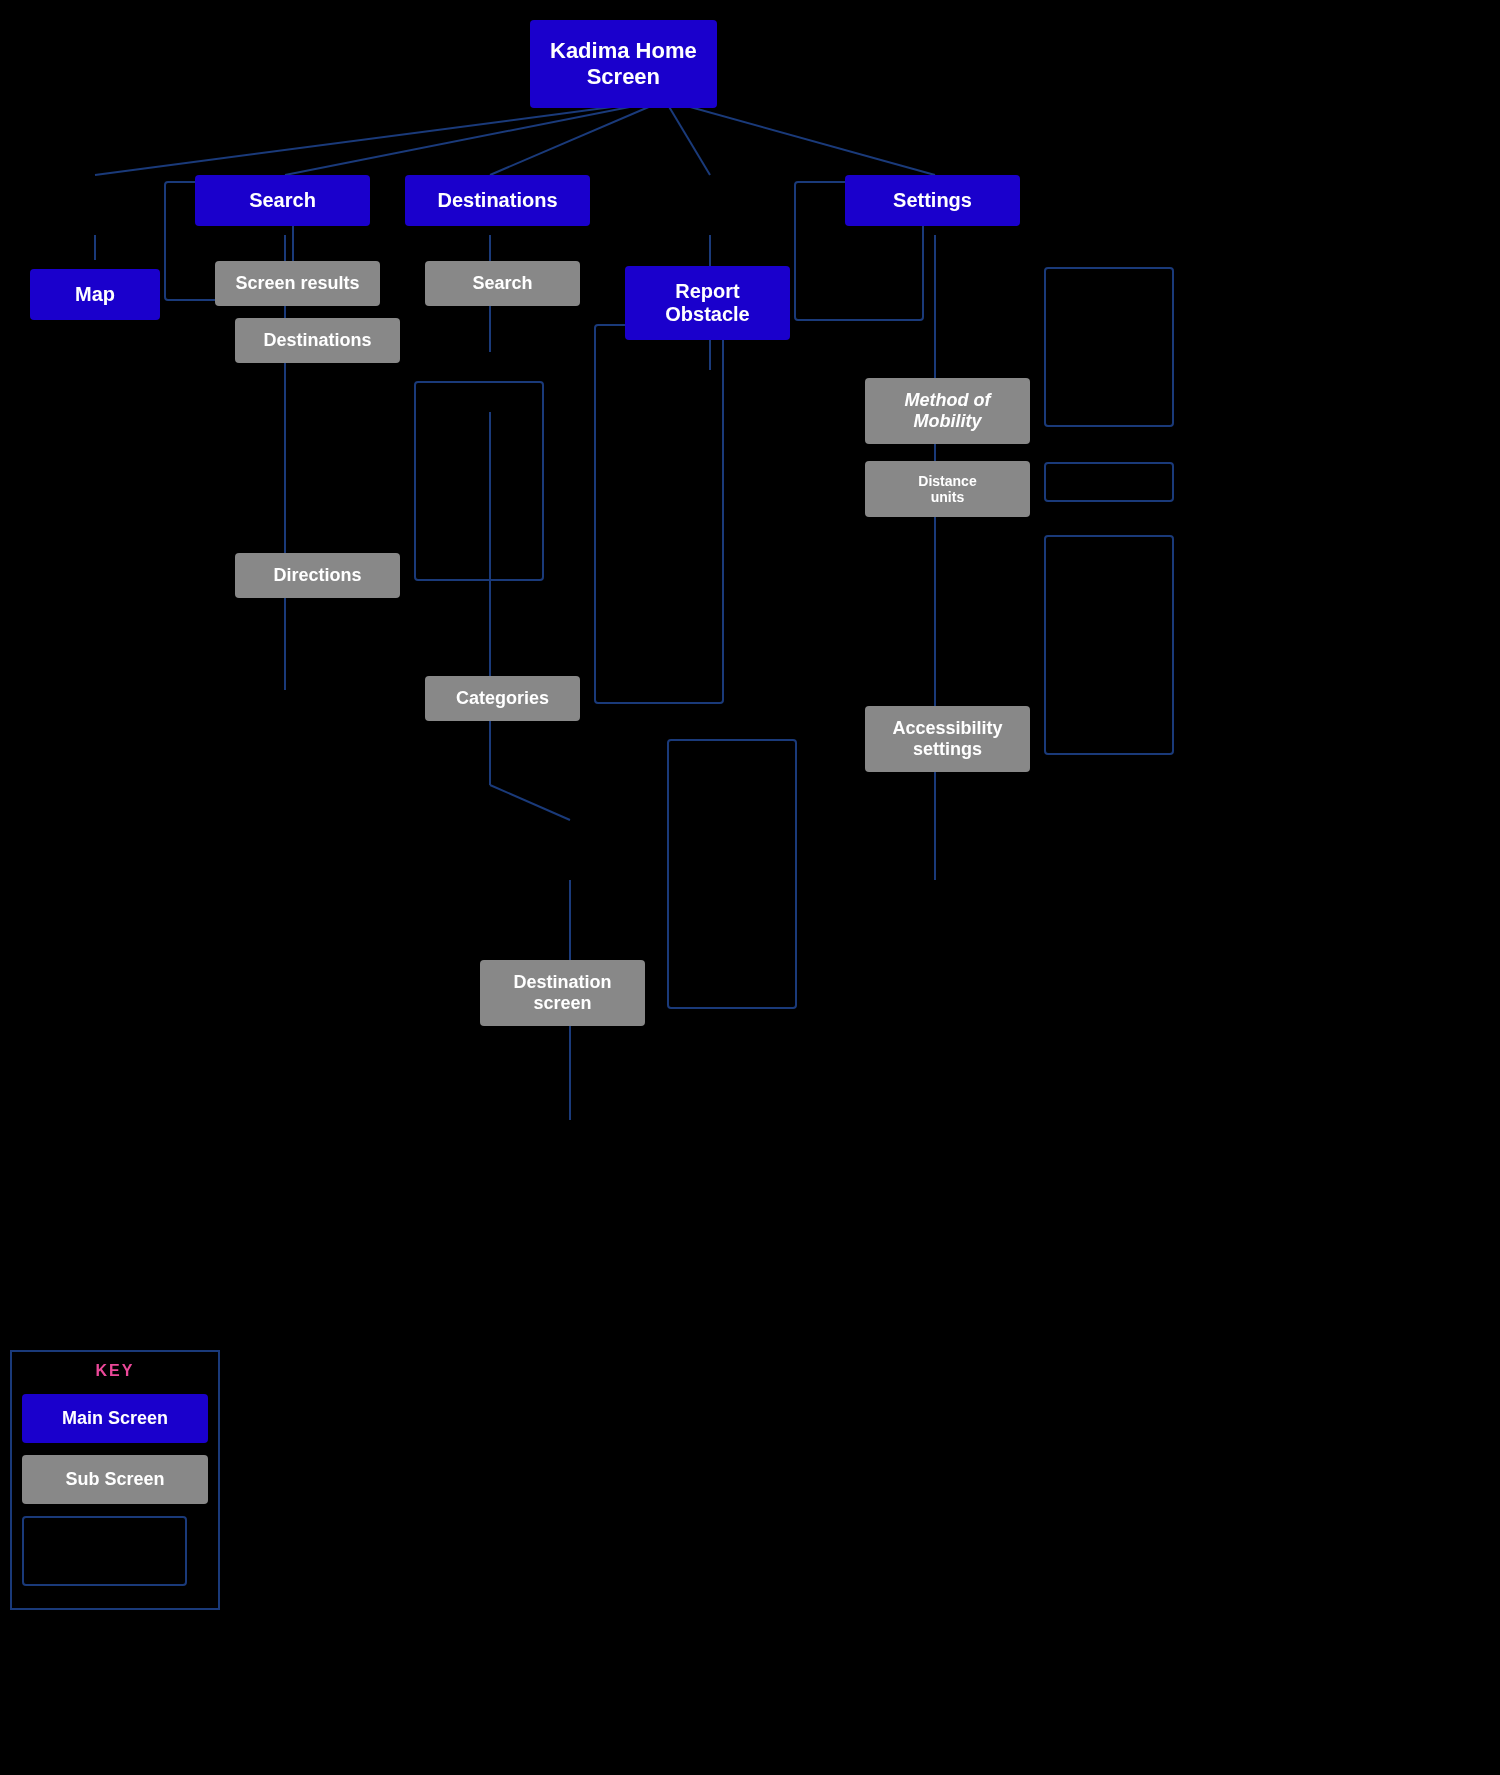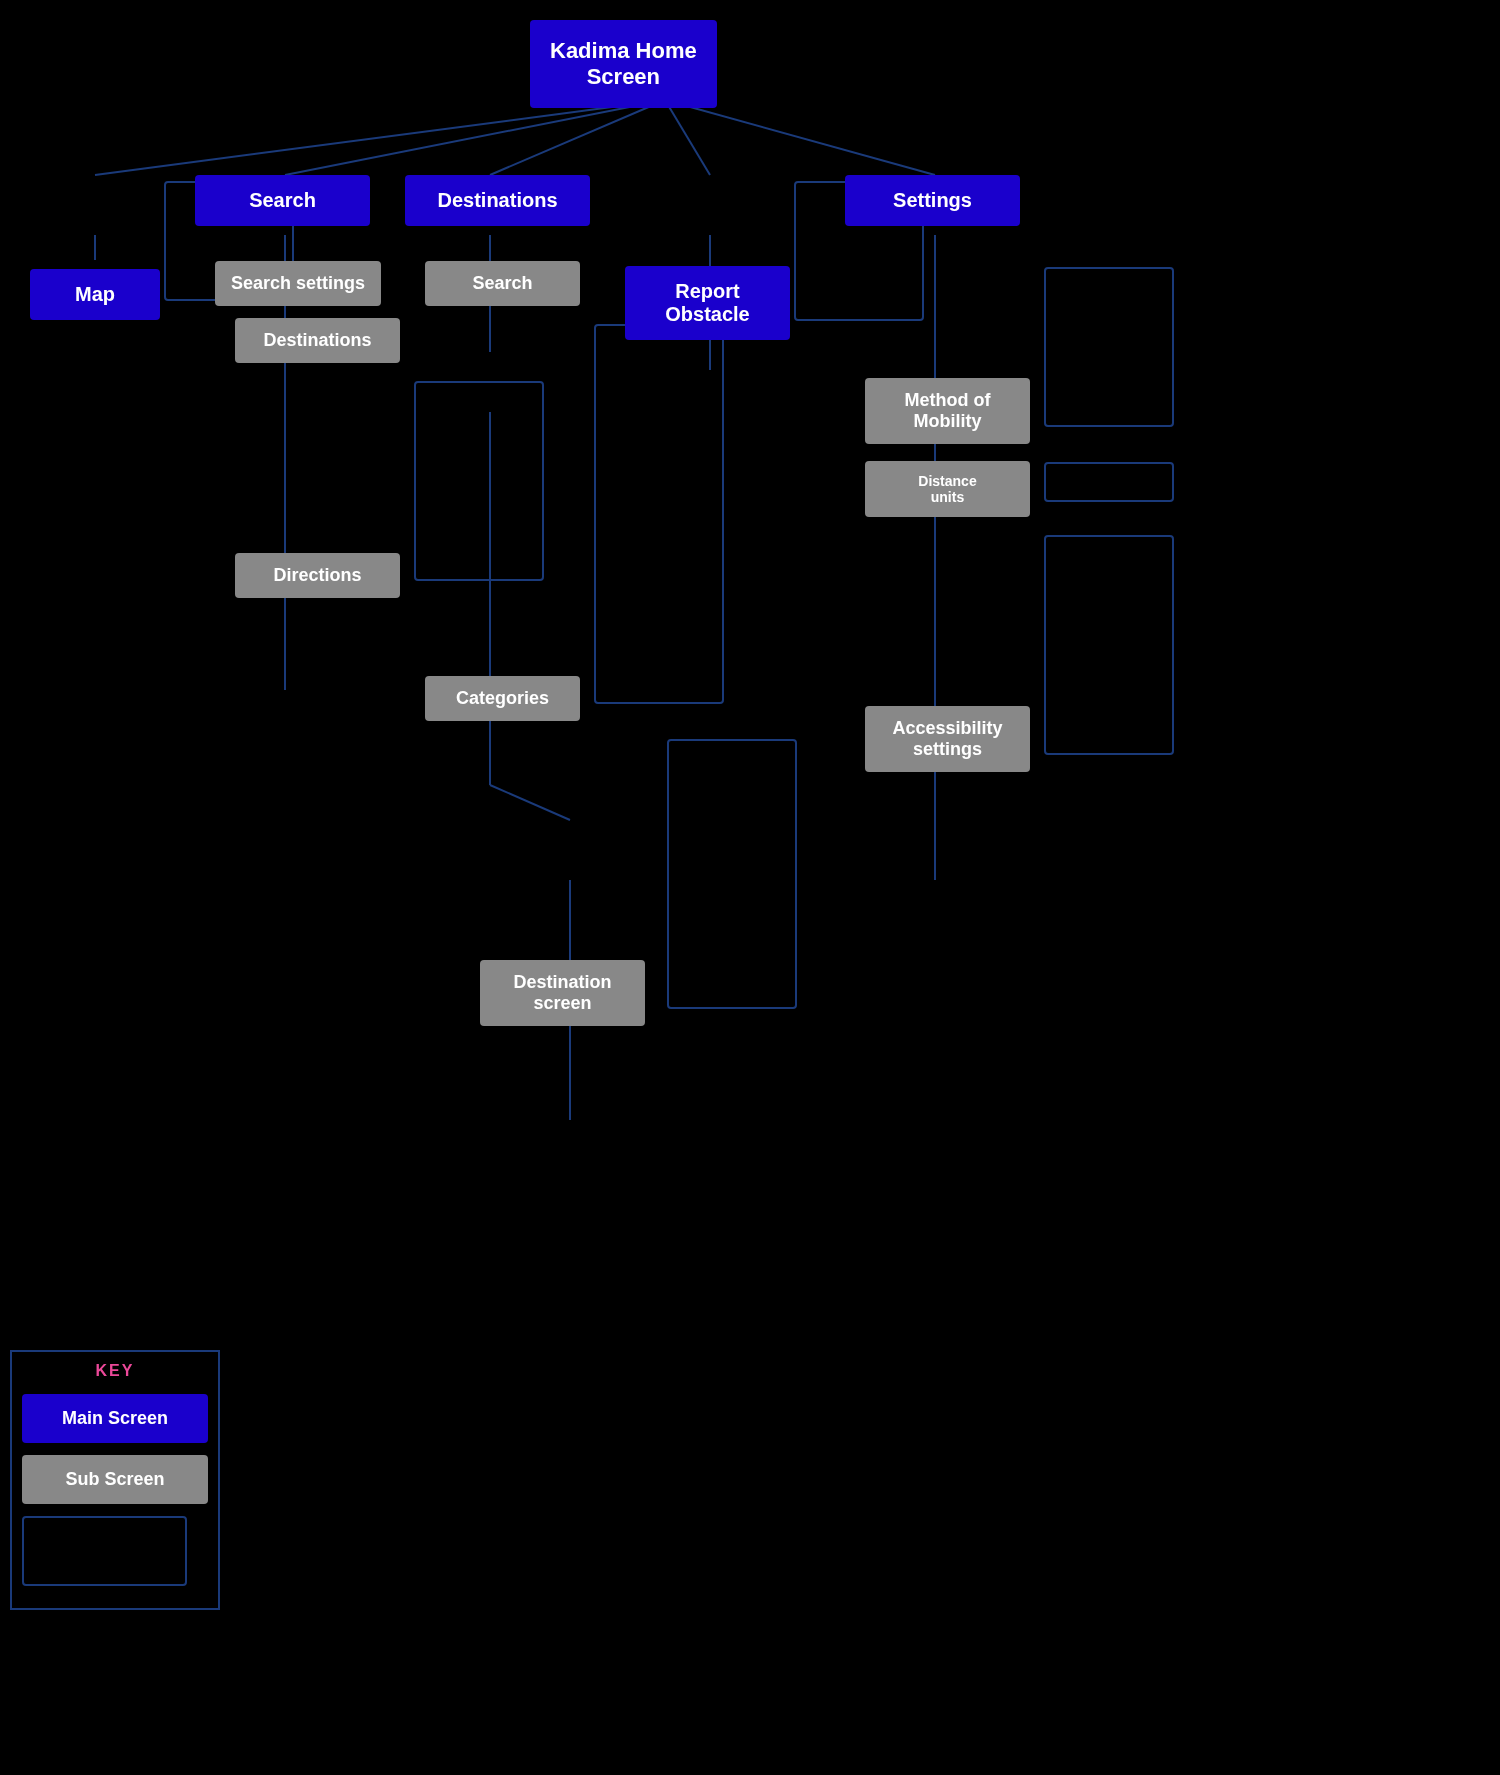--- a/index.html
+++ b/index.html
@@ -177,21 +177,21 @@
 
 <div class="node" style="left:30px; top:175px;">
   <div class="main-screen-box" style="min-width:130px; font-size:20px; padding:14px 20px;">Map</div>
   <div class="outline-box" style="width:130px; height:120px; margin-top:6px;"></div>
 </div>
 
 <div class="node" style="left:195px; top:175px;">
   <div class="main-screen-box" style="min-width:175px; font-size:20px; padding:14px 20px;">Search</div>
   
   <div style="margin-top:35px; margin-left:20px;">
-    <div class="sub-screen-box" style="min-width:165px; font-size:18px; padding:12px 16px;">Search settings</div>
+    <div class="sub-screen-box" style="min-width:165px; font-size:18px; padding:12px 16px;">Screen results</div>
   </div>
   
   <div style="margin-top:12px; margin-left:40px;">
     <div class="sub-screen-box" style="min-width:165px; font-size:18px; padding:12px 16px;">Destinations</div>
   </div>
   
   <div style="margin-top:12px; margin-left:40px;">
     <div class="sub-screen-box" style="min-width:165px; font-size:18px; padding:12px 16px;">Directions</div>
     
     <div class="outline-box" style="width:130px; height:200px; margin-top:6px; margin-left:10px;"></div>
@@ -222,21 +222,21 @@
 <div class="node" style="left:625px; top:175px;">
   <div class="main-screen-box" style="min-width:165px; font-size:20px; padding:14px 20px; white-space:pre-line;">Report
 Obstacle</div>
   
   <div class="outline-box" style="width:130px; height:140px; margin-top:6px;"></div>
 </div>
 
 <div class="node" style="left:845px; top:175px;">
   <div class="main-screen-box" style="min-width:175px; font-size:20px; padding:14px 20px;">Settings</div>
   
-  <div style="margin-top:35px; margin-left:20px;">
+  <div style="margin-top:35px; margin-left:20px;font-style:italic;">
     <div class="sub-screen-box" style="min-width:165px; font-size:18px; padding:12px 16px; white-space:pre-line;">Method of
 Mobility</div>
     
     <div class="outline-box" style="width:130px; height:160px; margin-top:6px; margin-left:10px;"></div>
   </div>
   
   <div style="margin-top:12px; margin-left:20px;">
     <div class="sub-screen-box" style="min-width:165px; font-size:14px; padding:12px 16px; white-space:pre-line;">Distance
 units</div>
     

